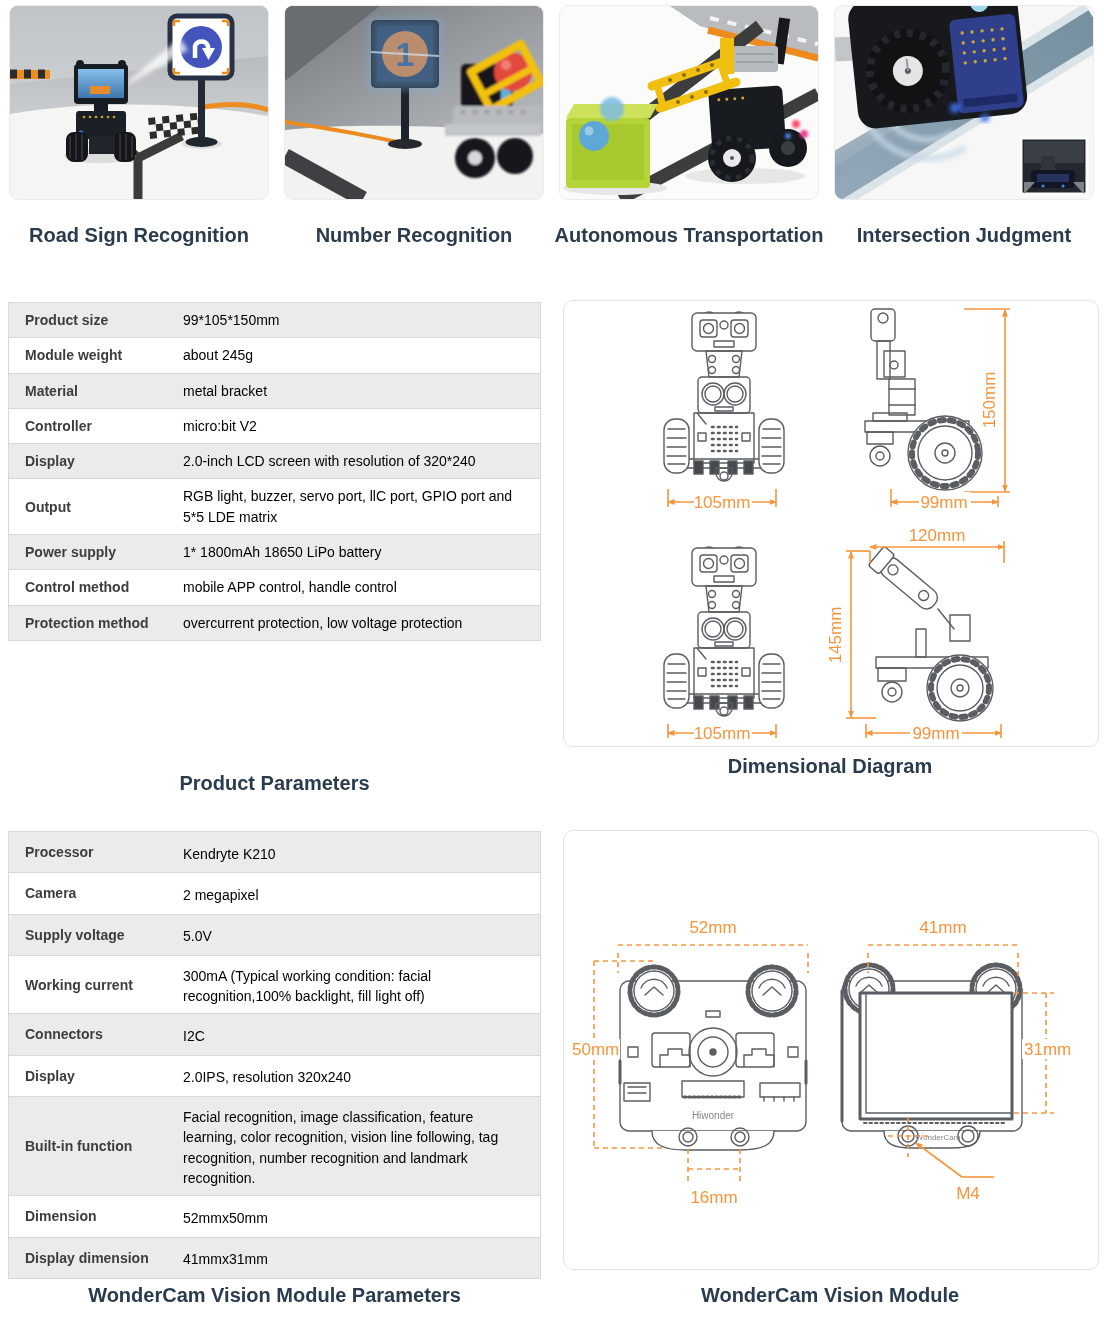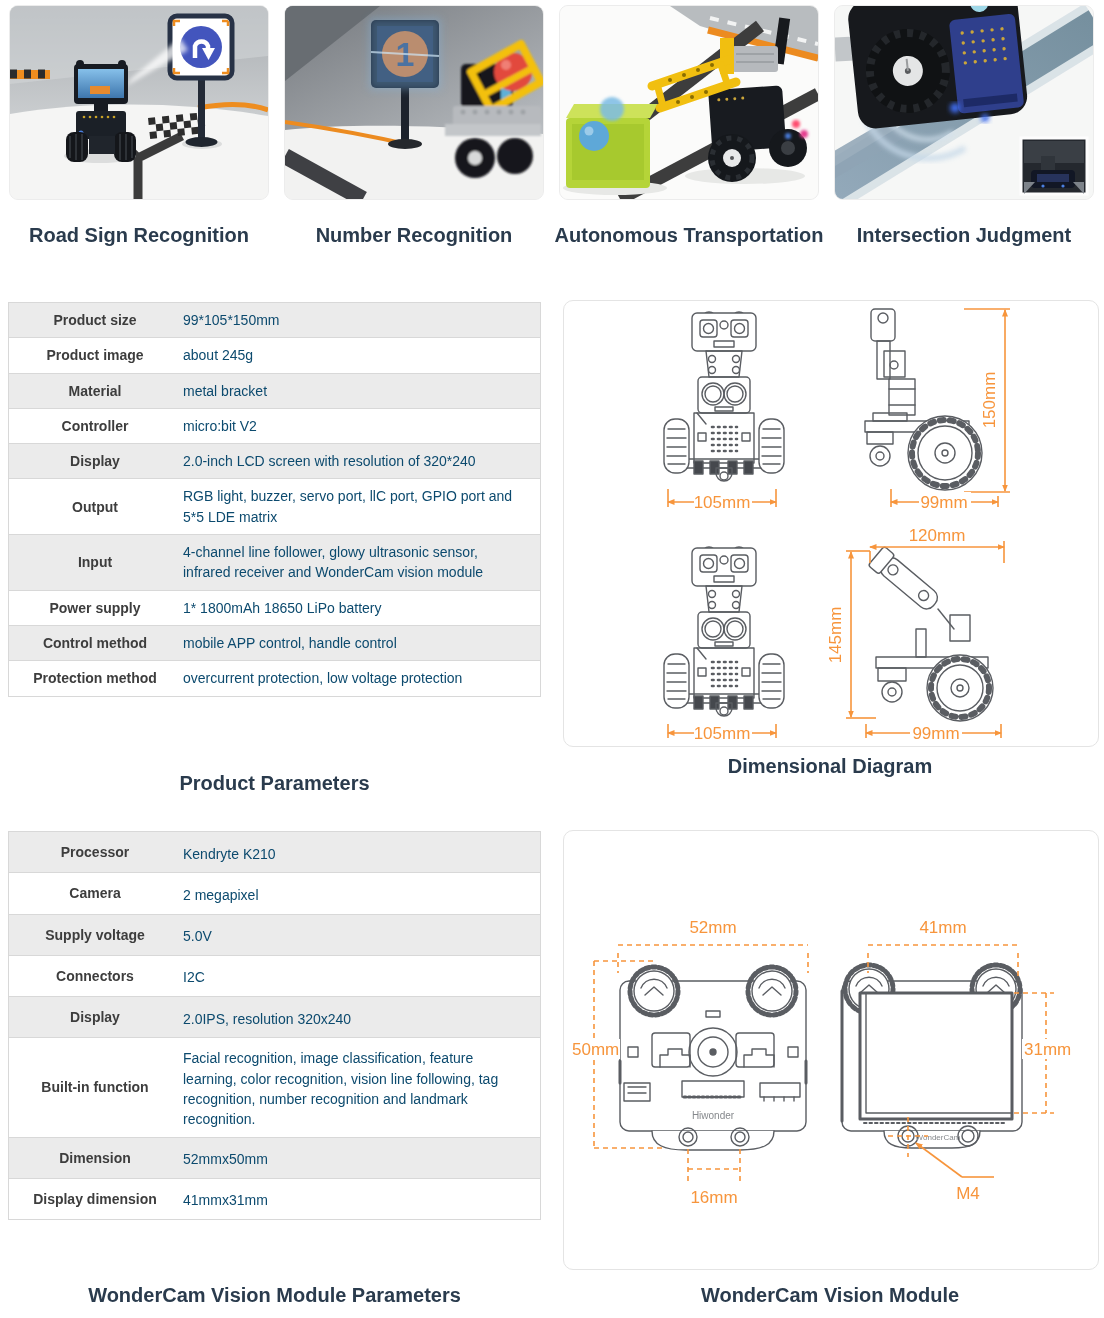--- a/index.html
+++ b/index.html
@@ -15,22 +15,22 @@
   .feature-caption{margin-top:24px;font-size:20px;font-weight:bold;color:#2a3b4d;
                    text-align:center;white-space:nowrap;}
 
   
   table.spec{position:absolute;left:8px;width:533px;border-collapse:collapse;
              font-size:14px;line-height:1.45;table-layout:fixed;}
   table.spec, table.spec tr{border:1px solid #d8d8d8;}
   table.spec tr:nth-child(odd){background:#ebebeb;}
   table.spec tr:nth-child(even){background:#ffffff;}
   td.spec-label{width:140px;padding:7px 10px 7px 16px;font-weight:bold;color:#3d3d3d;
-                vertical-align:middle;text-align:center;}
-  td.spec-value{padding:7px 16px 7px 8px;color:#0c4a6e;vertical-align:middle;}
+                vertical-align:middle;}
+  td.spec-value{padding:7px 16px 7px 8px;color:#000000;vertical-align:middle;}
   #table-product{top:302px;}
   #table-wondercam{top:831px;}
   #table-wondercam td.spec-label{padding-top:10px;padding-bottom:10px;}
   #table-wondercam td.spec-value{padding-top:10px;}
 
   
   .section-caption{position:absolute;font-size:20px;font-weight:bold;color:#2a3b4d;
                    text-align:center;}
   #cap-product{left:8px;top:772px;width:533px;}
   #cap-dim{left:563px;top:755px;width:534px;}
@@ -335,42 +335,38 @@
     </div>
   </div>
 
   <table class="spec" id="table-product">
     <tbody>
       <tr>
           <td class="spec-label">Product size</td>
           <td class="spec-value">99*105*150mm</td>
         </tr>
       <tr>
-          <td class="spec-label">Product image</td>
+          <td class="spec-label">Module weight</td>
           <td class="spec-value">about 245g</td>
         </tr>
       <tr>
           <td class="spec-label">Material</td>
           <td class="spec-value">metal bracket</td>
         </tr>
       <tr>
           <td class="spec-label">Controller</td>
           <td class="spec-value">micro:bit V2</td>
         </tr>
       <tr>
           <td class="spec-label">Display</td>
           <td class="spec-value">2.0-inch LCD screen with resolution of 320*240</td>
         </tr>
       <tr>
           <td class="spec-label">Output</td>
           <td class="spec-value">RGB light, buzzer, servo port, llC port, GPIO port and 5*5 LDE matrix</td>
-        </tr>
-      <tr>
-          <td class="spec-label">Input</td>
-          <td class="spec-value">4-channel line follower, glowy ultrasonic sensor, infrared receiver and WonderCam vision module</td>
         </tr>
       <tr>
           <td class="spec-label">Power supply</td>
           <td class="spec-value">1* 1800mAh 18650 LiPo battery</td>
         </tr>
       <tr>
           <td class="spec-label">Control method</td>
           <td class="spec-value">mobile APP control, handle control</td>
         </tr>
       <tr>
@@ -526,20 +522,24 @@
         </tr>
       <tr>
           <td class="spec-label">Camera</td>
           <td class="spec-value">2 megapixel</td>
         </tr>
       <tr>
           <td class="spec-label">Supply voltage</td>
           <td class="spec-value">5.0V</td>
         </tr>
       <tr>
+          <td class="spec-label">Working current</td>
+          <td class="spec-value">300mA (Typical working condition: facial recognition,100% backlight, fill light off)</td>
+        </tr>
+      <tr>
           <td class="spec-label">Connectors</td>
           <td class="spec-value">I2C</td>
         </tr>
       <tr>
           <td class="spec-label">Display</td>
           <td class="spec-value">2.0IPS, resolution 320x240</td>
         </tr>
       <tr>
           <td class="spec-label">Built-in function</td>
           <td class="spec-value">Facial recognition, image classification, feature learning, color recognition, vision line following, tag recognition, number recognition and landmark recognition.</td>

